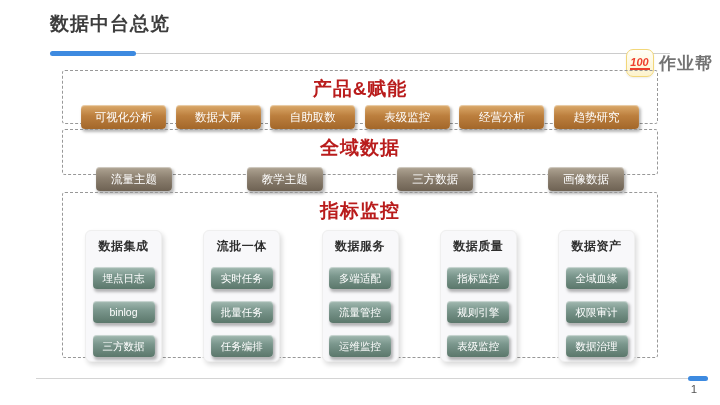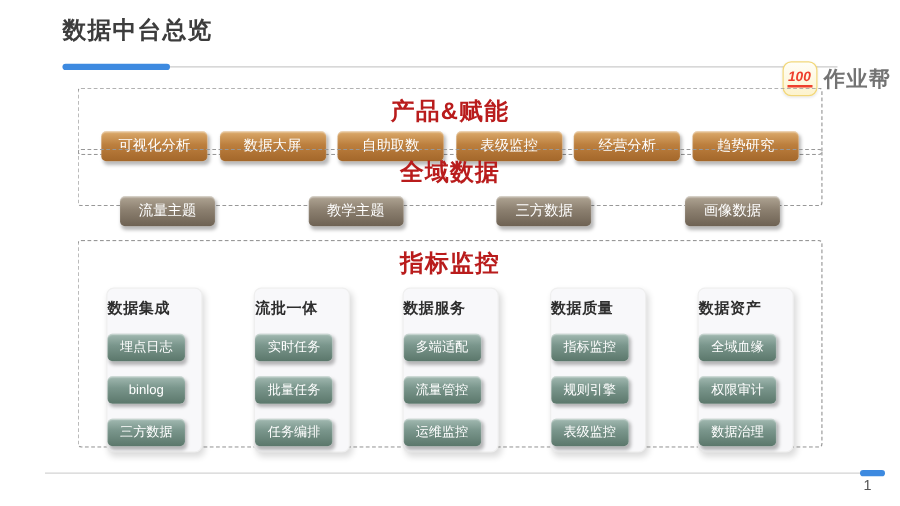--- a/index.html
+++ b/index.html
@@ -40,21 +40,21 @@
   
   .section{
     position:absolute;left:62px;width:596px;box-sizing:border-box;
     border:1.5px dashed #989898;border-radius:3px;
   }
   .section-title{
     display:block;text-align:center;margin-top:5px;
     font-size:19px;font-weight:bold;color:#b91c1c;letter-spacing:1px;
   }
   #section-products{top:70px;height:54px;}
-  #section-domain  {top:119px;height:46px;}
+  #section-domain  {top:129px;height:46px;}
   #section-dev     {top:192px;height:166px;}
 
   .chip{
     color:#ffffff;text-align:center;border-radius:4px;box-sizing:border-box;
     font-size:11.5px;line-height:14px;padding:5px 2px;
     box-shadow:1.5px 2.5px 3px rgba(0,0,0,0.28), inset 0 1px 1px rgba(255,255,255,0.45);
     white-space:nowrap;cursor:default;
   }
   .chip.orange{background:linear-gradient(180deg,#dcab6c 0%,#bc7f3e 45%,#a3672a 100%);}
   .chip.taupe {background:linear-gradient(180deg,#b0a594 0%,#8c8070 45%,#6e6253 100%);}
@@ -65,21 +65,21 @@
   #section-products .row{padding:0 18px;font-family:Liberation Serif, serif;}
   #section-products .chip{width:85px;}
   #section-domain .row{padding:0 33px;margin-top:6px;}
   #section-domain .chip{width:76px;}
 
   .columns{display:flex;justify-content:space-between;padding:0 22px;margin-top:6px;}
   .dev-column{
     width:77px;height:132px;box-sizing:border-box;border-radius:6px;
     background:#f8f8fa;border:1px solid #efefef;
     box-shadow:2px 3px 5px rgba(0,0,0,0.14);
-    display:flex;flex-direction:column;gap:12px;
+    display:flex;flex-direction:column;align-items:center;gap:12px;
     padding-top:7px;
   }
   .col-title{font-size:12px;font-weight:bold;color:#2e2e2e;letter-spacing:0.5px;}
   .dev-column .chip{width:62px;}
 
   
   .footer-line{
     position:absolute;left:36px;top:378px;width:672px;height:1px;background:#d4d4d4;
   }
   .footer-accent{

